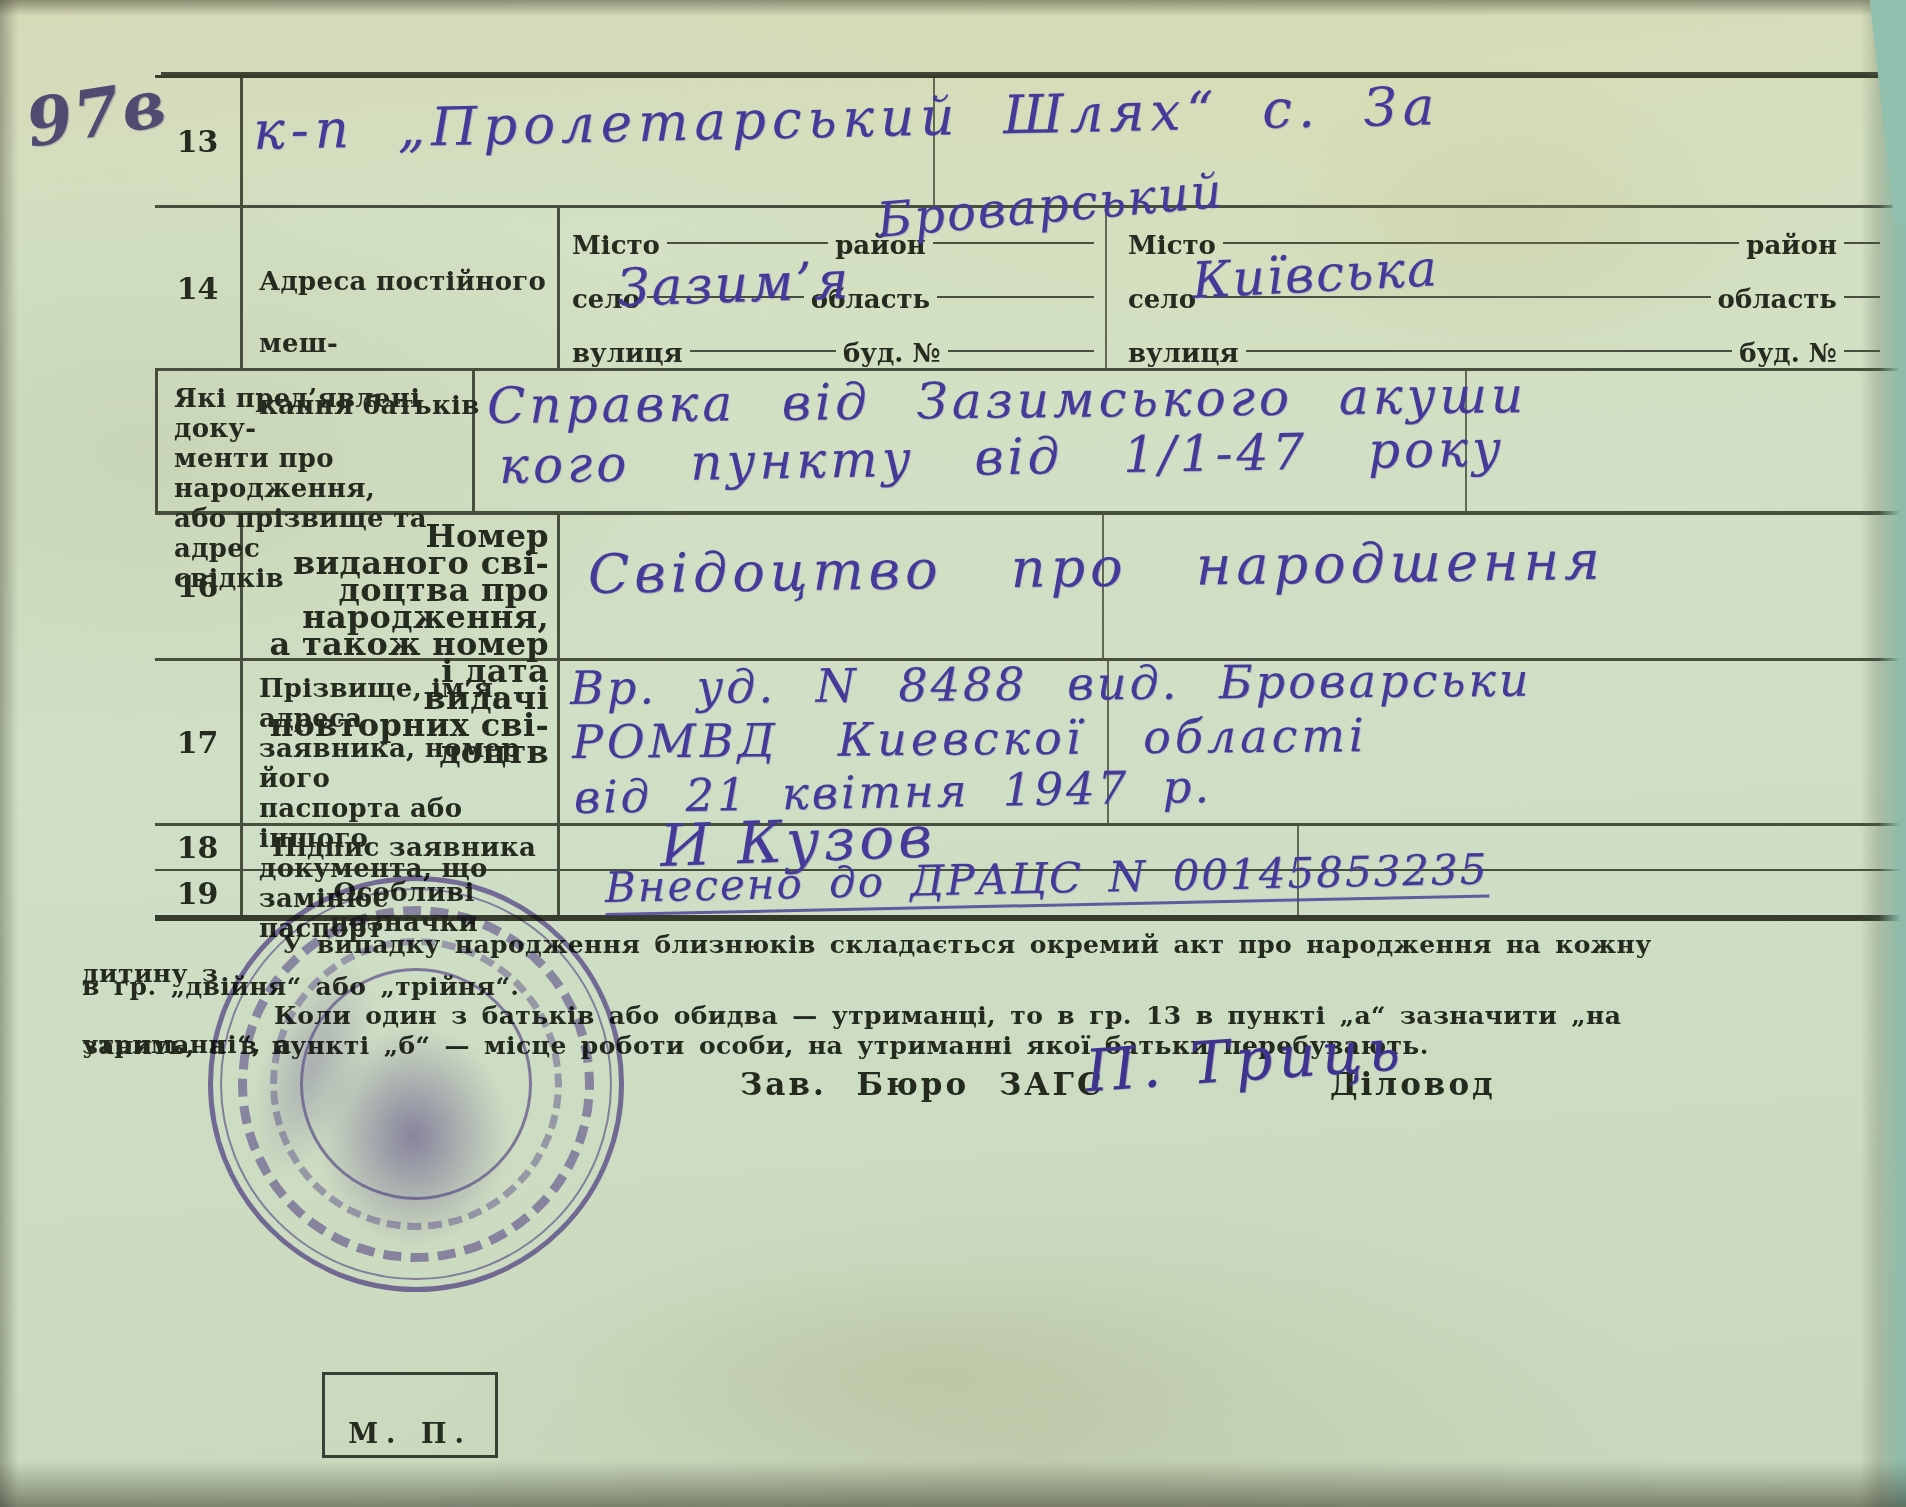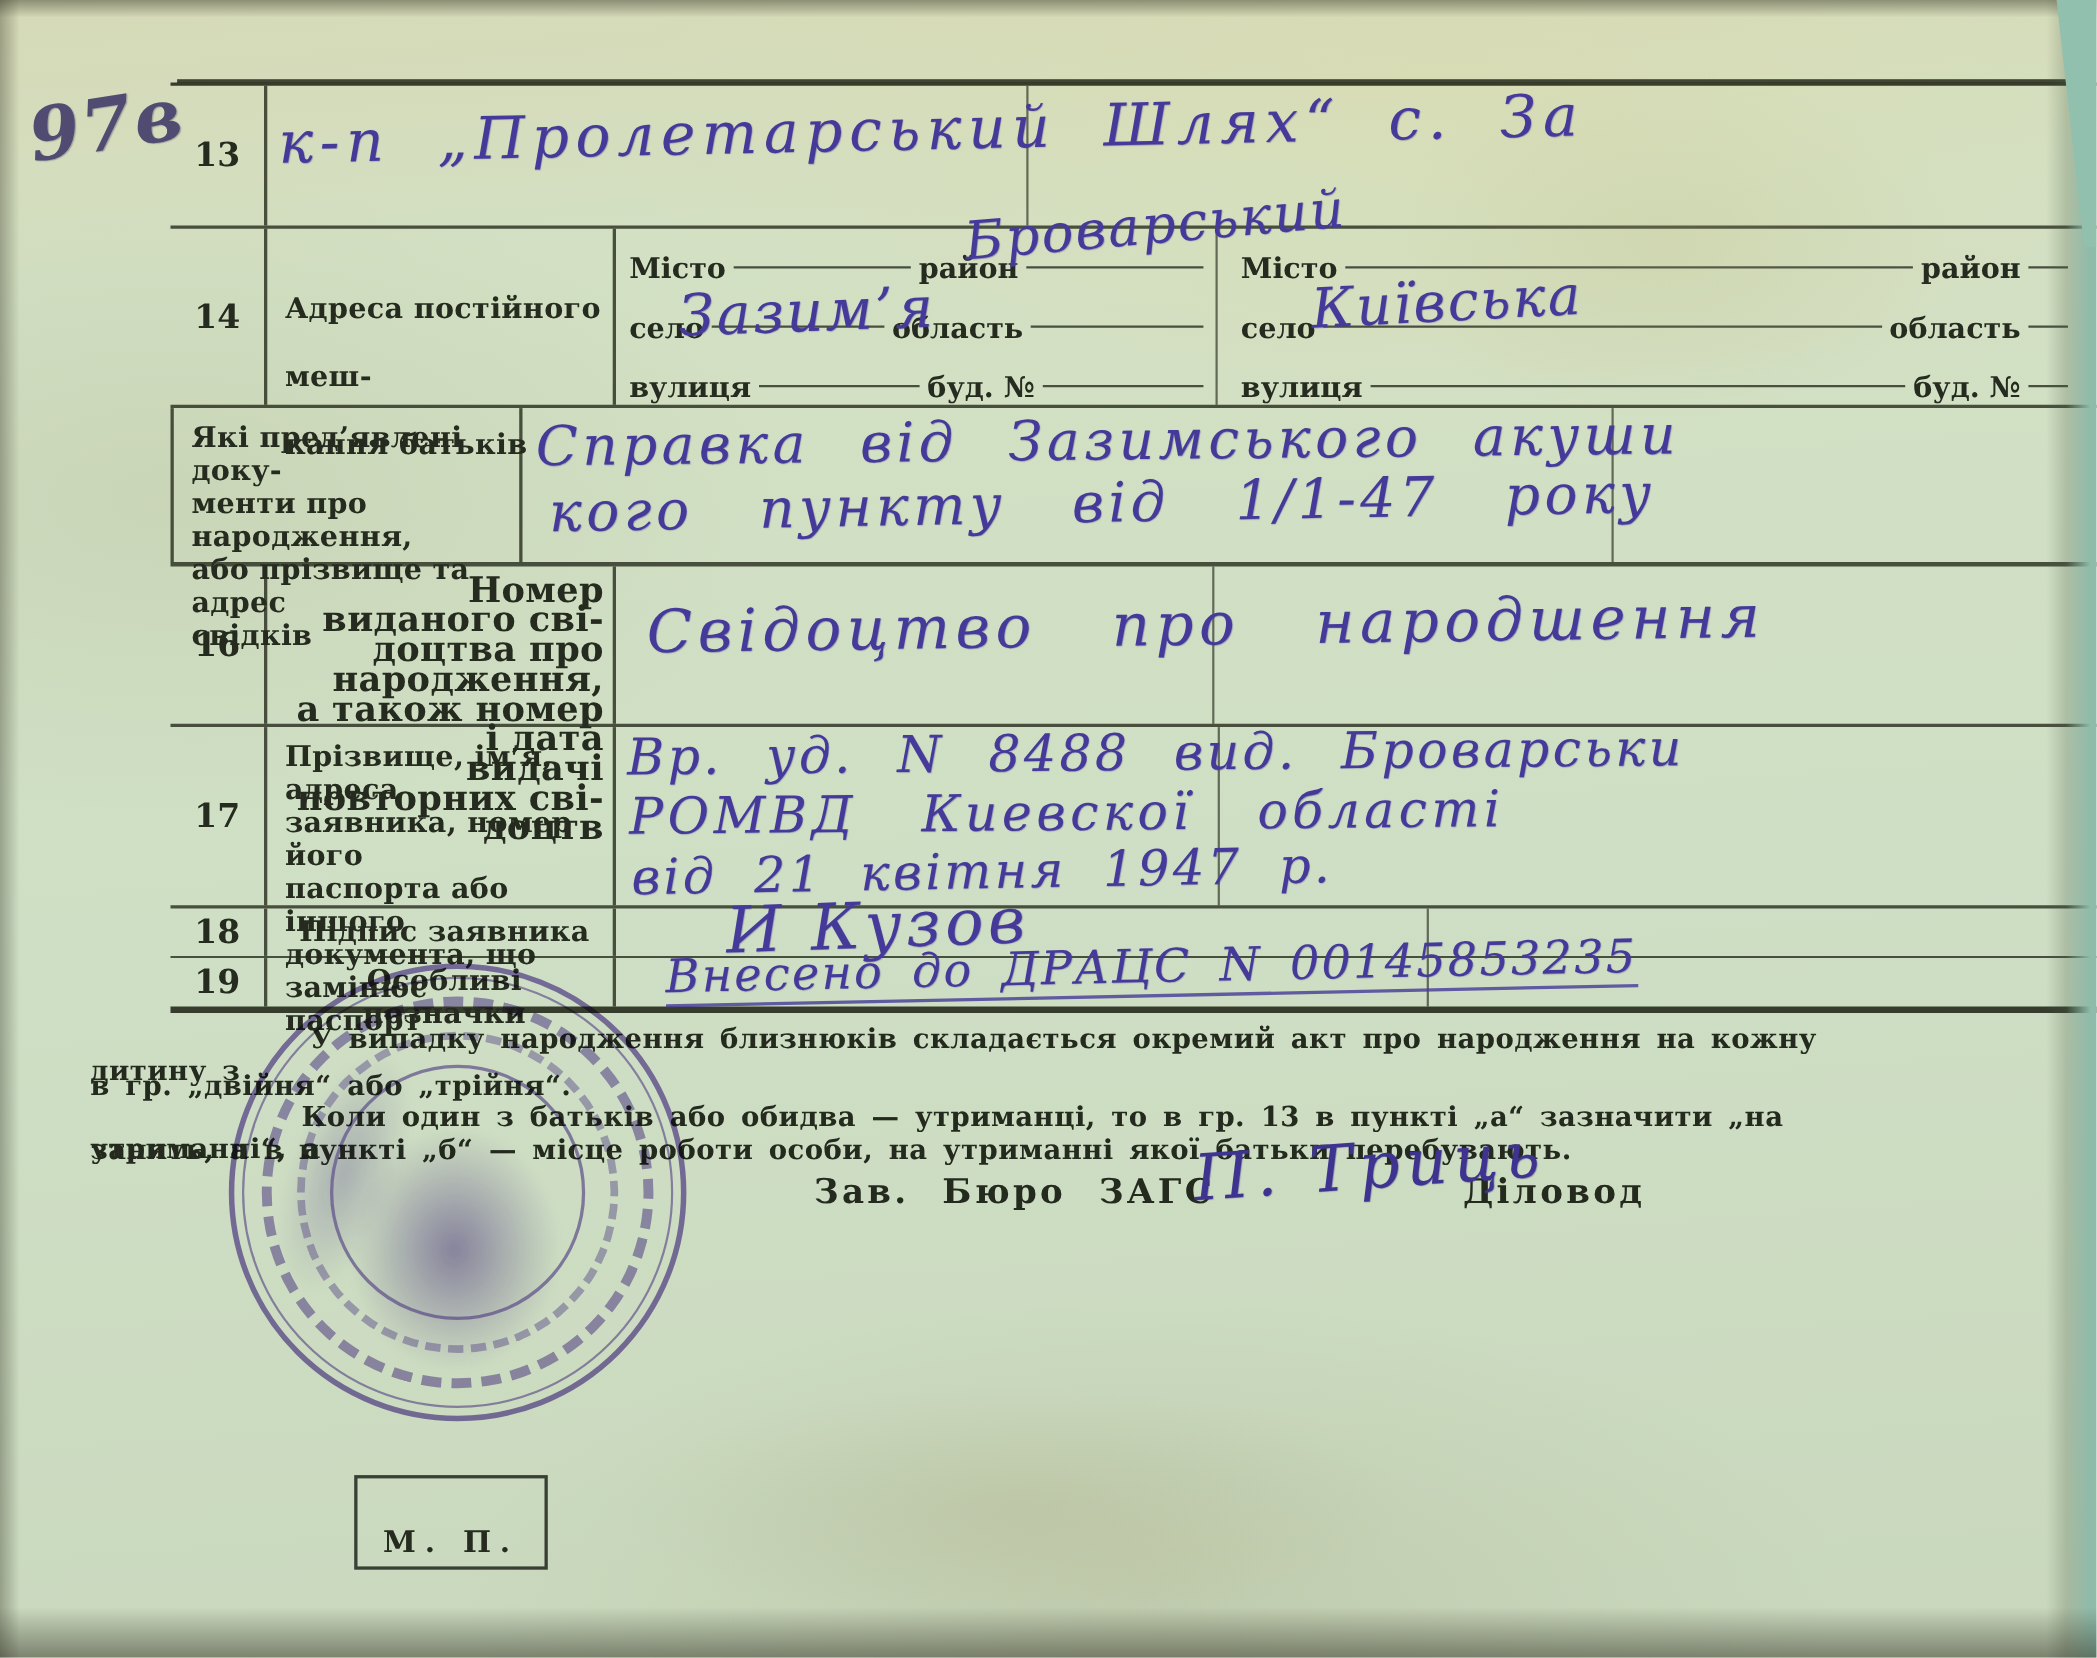--- a/index.html
+++ b/index.html
@@ -41,21 +41,21 @@
   }
   .hw.ul{border-bottom:3px solid rgba(69,58,153,0.8);padding-bottom:1px;}
   
   .fline{position:absolute;display:flex;align-items:center;font-weight:bold;font-size:26px;height:38px;}
   .fline span{white-space:nowrap;}
   .u{flex:1 1 auto;border-bottom:2px solid rgba(38,43,30,0.8);margin:0 7px 5px;min-width:36px;height:1px;}
   .u.tail{flex:0 0 34px;margin-right:0;}
   
   .fn{position:absolute;font-weight:bold;font-size:25px;letter-spacing:0.4px;word-spacing:5px;color:#242a1e;}
   .plabel{position:absolute;font-weight:bold;color:#242a1e;}
-  .mpbox{position:absolute;left:322px;top:1341px;width:176px;height:86px;border:3px solid rgba(32,37,27,0.85);
+  .mpbox{position:absolute;left:322px;top:1372px;width:176px;height:86px;border:3px solid rgba(32,37,27,0.85);
          display:flex;align-items:flex-end;justify-content:center;padding-bottom:6px;box-sizing:border-box;
          font-weight:bold;font-size:27px;letter-spacing:8px;z-index:1;}
   .signature{position:absolute;font-style:italic;color:#3f3390;white-space:nowrap;z-index:2;
              text-shadow:0.6px 0.6px 1px rgba(63,51,144,0.5);}
   
   .stamp{position:absolute;left:208px;top:876px;width:416px;height:416px;z-index:5;
          mix-blend-mode:multiply;opacity:0.92;filter:blur(0.5px);}
   .stamp .ring{position:absolute;border-radius:50%;}
   .r-outer{inset:0;border:5px solid rgba(111,85,178,0.85);}
   .r-outer2{inset:12px;border:2px solid rgba(111,85,178,0.7);}

